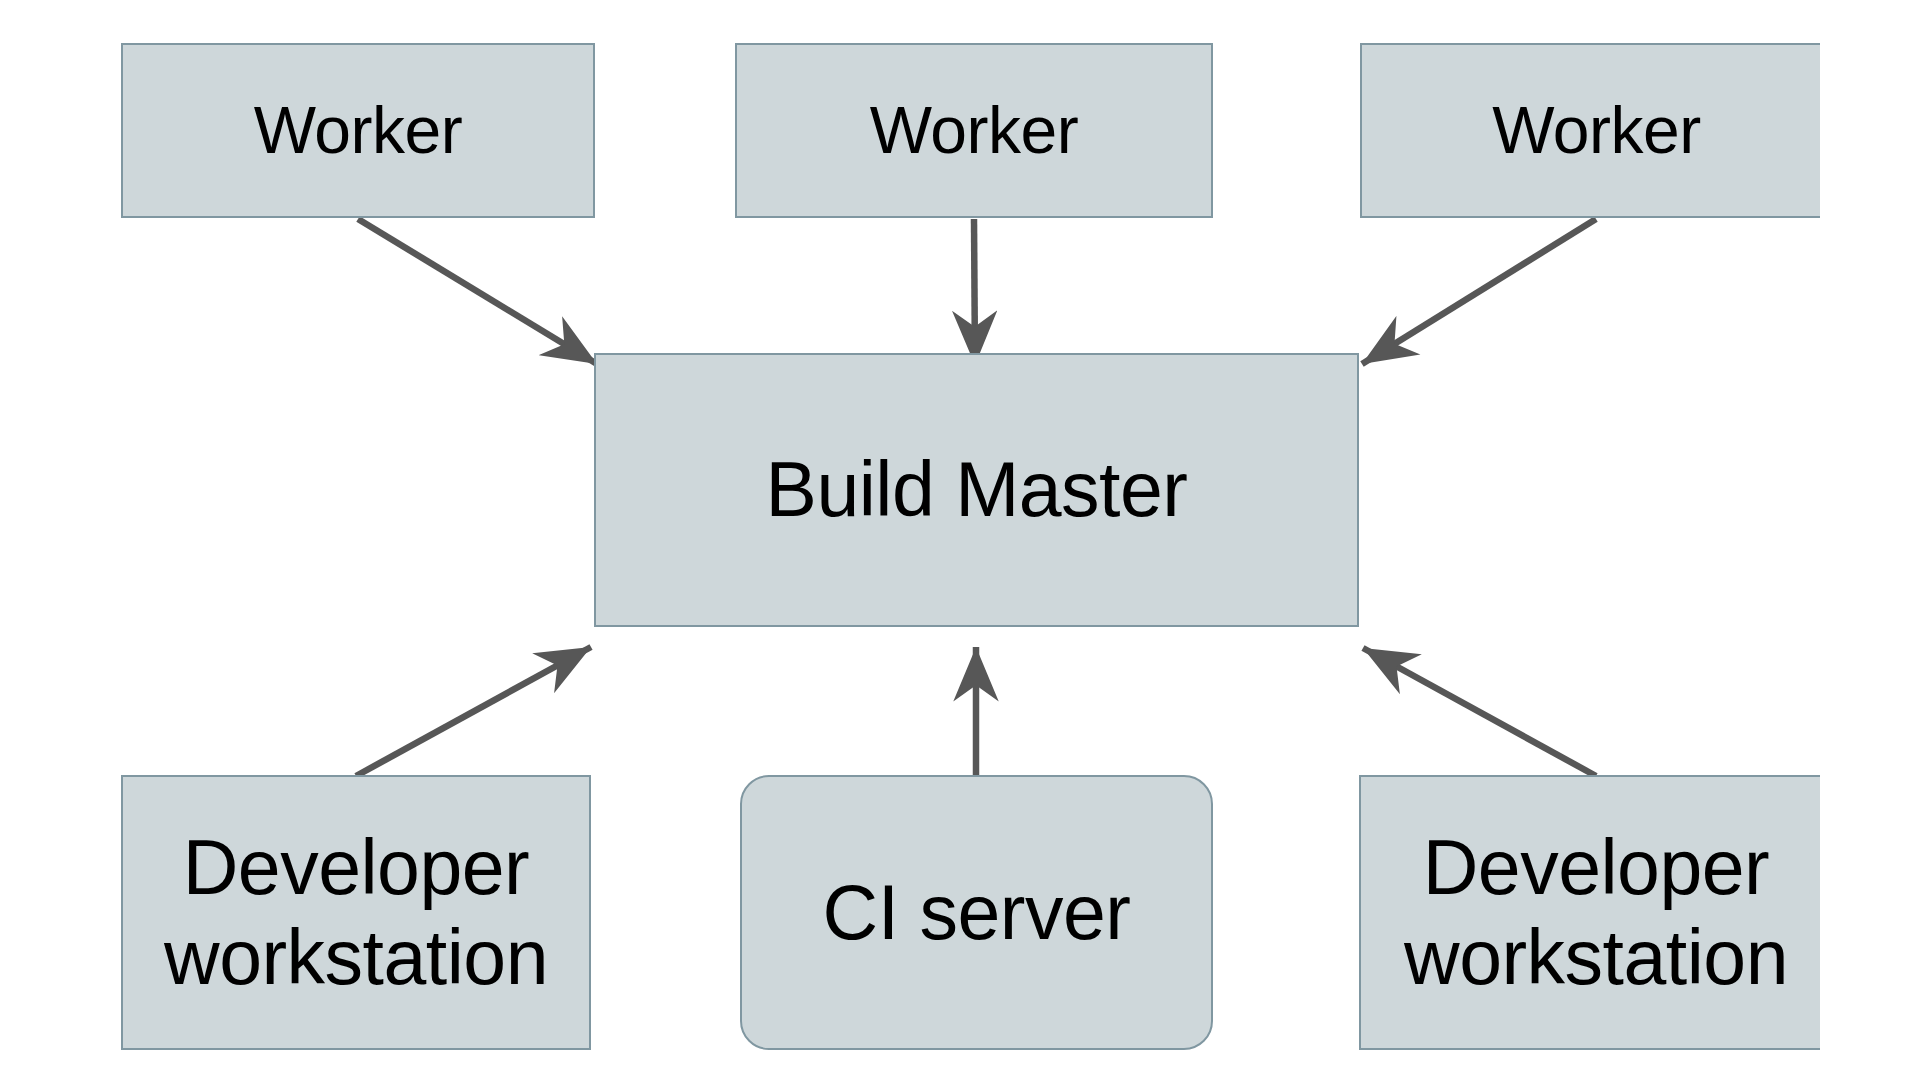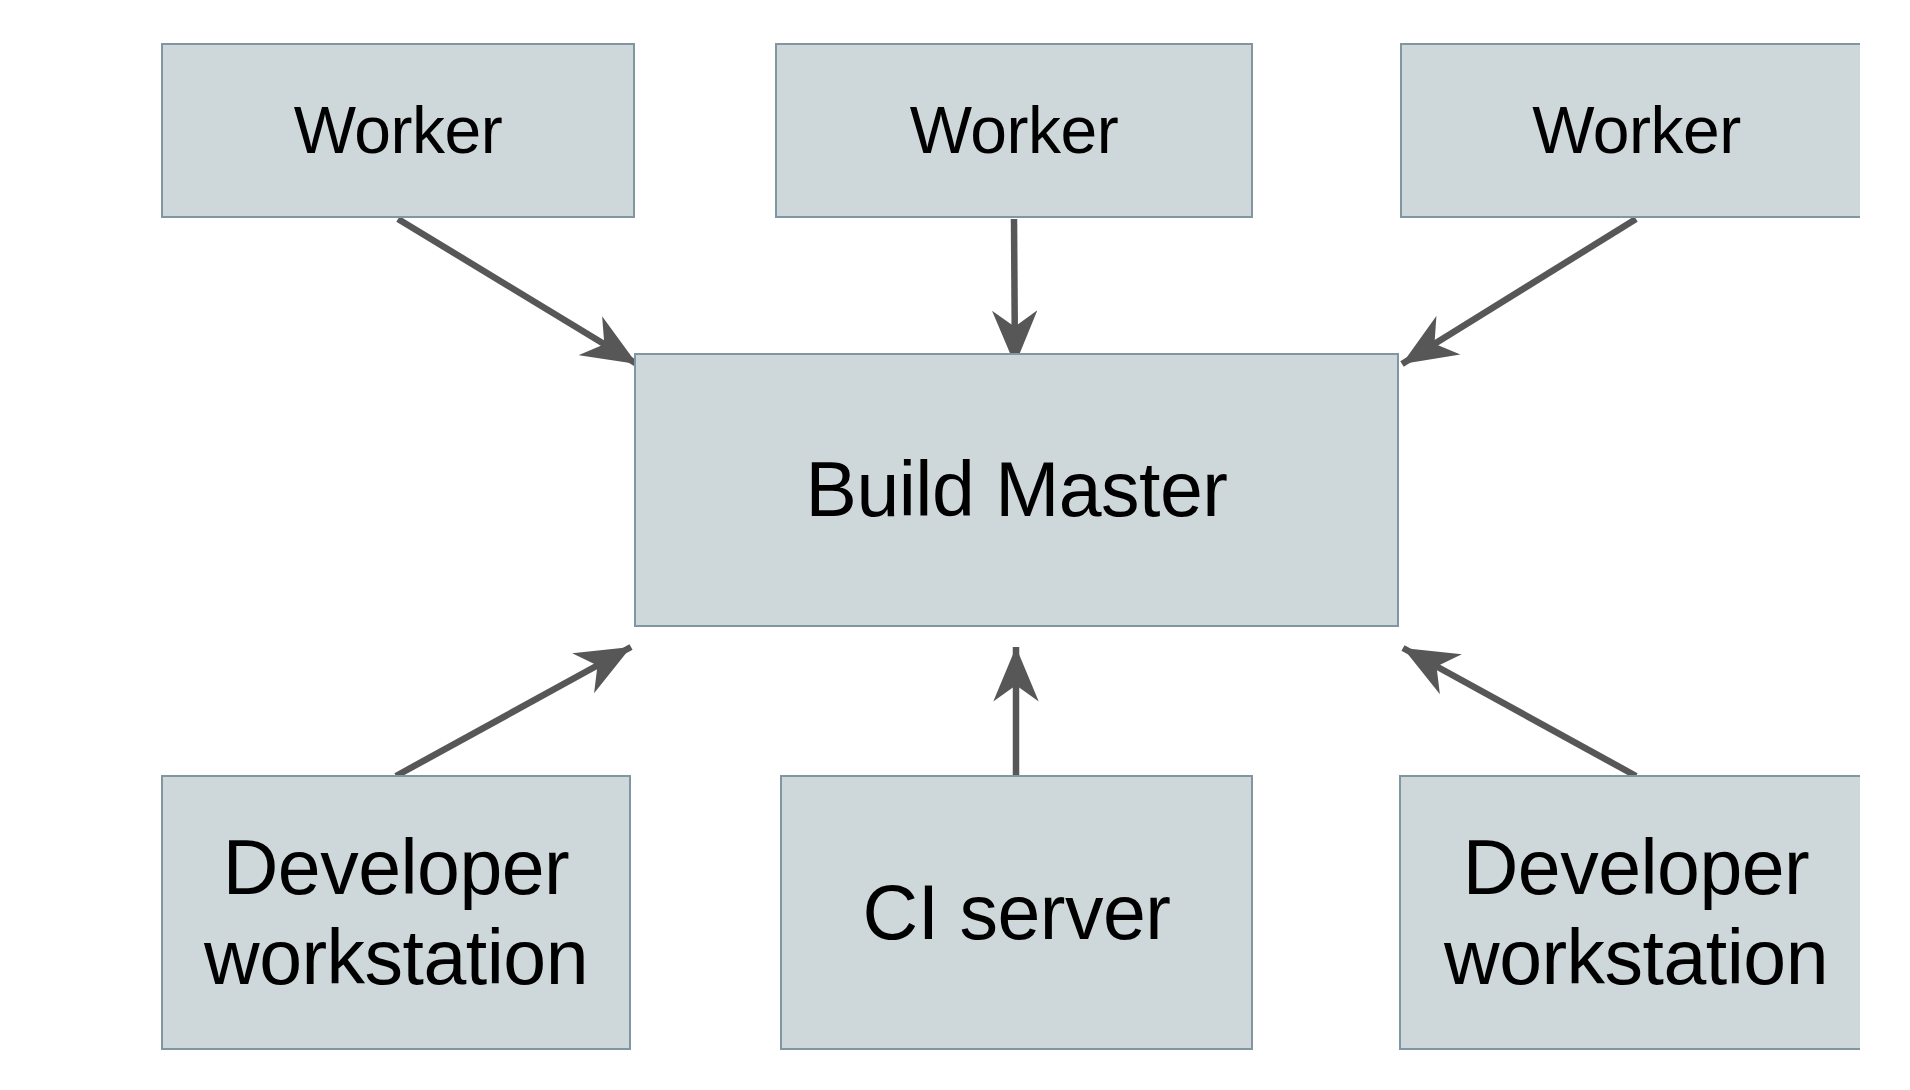--- a/index.html
+++ b/index.html
@@ -9,21 +9,20 @@
     --text-color:#000000;
     --bg-color:#ffffff;
   }
   html,body{margin:0;padding:0;}
   body{background:var(--bg-color);font-family:"Liberation Sans",sans-serif;}
   .canvas{
     position:relative;
     width:1820px;height:1090px;
     background:var(--bg-color);
     overflow:hidden;
-    margin-left:40px;
   }
   .arrow-layer{
     position:absolute;left:0;top:0;width:1910px;height:1090px;
     pointer-events:none;
   }
   .arrow-layer line{
     stroke:var(--arrow-color);
     stroke-width:6.5;
   }
   .node{
@@ -74,21 +73,21 @@
   </div>
 
   <div class="node node--master" style="left:594px;top:353px;width:765px;height:274px;">
     <span class="label">Build Master</span>
   </div>
 
   <div class="node node--bottom" style="left:121px;top:775px;width:470px;height:275px;">
     <span class="label">Developer workstation</span>
   </div>
 
-  <div class="node node--bottom" style="left:740px;top:775px;width:473px;height:275px;">
+  <div class="node node--bottom" style="left:740px;top:775px;width:473px;height:275px;border-radius:29px;">
     <span class="label">CI server</span>
   </div>
 
   <div class="node node--bottom" style="left:1359px;top:775px;width:474px;height:275px;">
     <span class="label">Developer workstation</span>
   </div>
 
 </div>
 
 </body></html>

